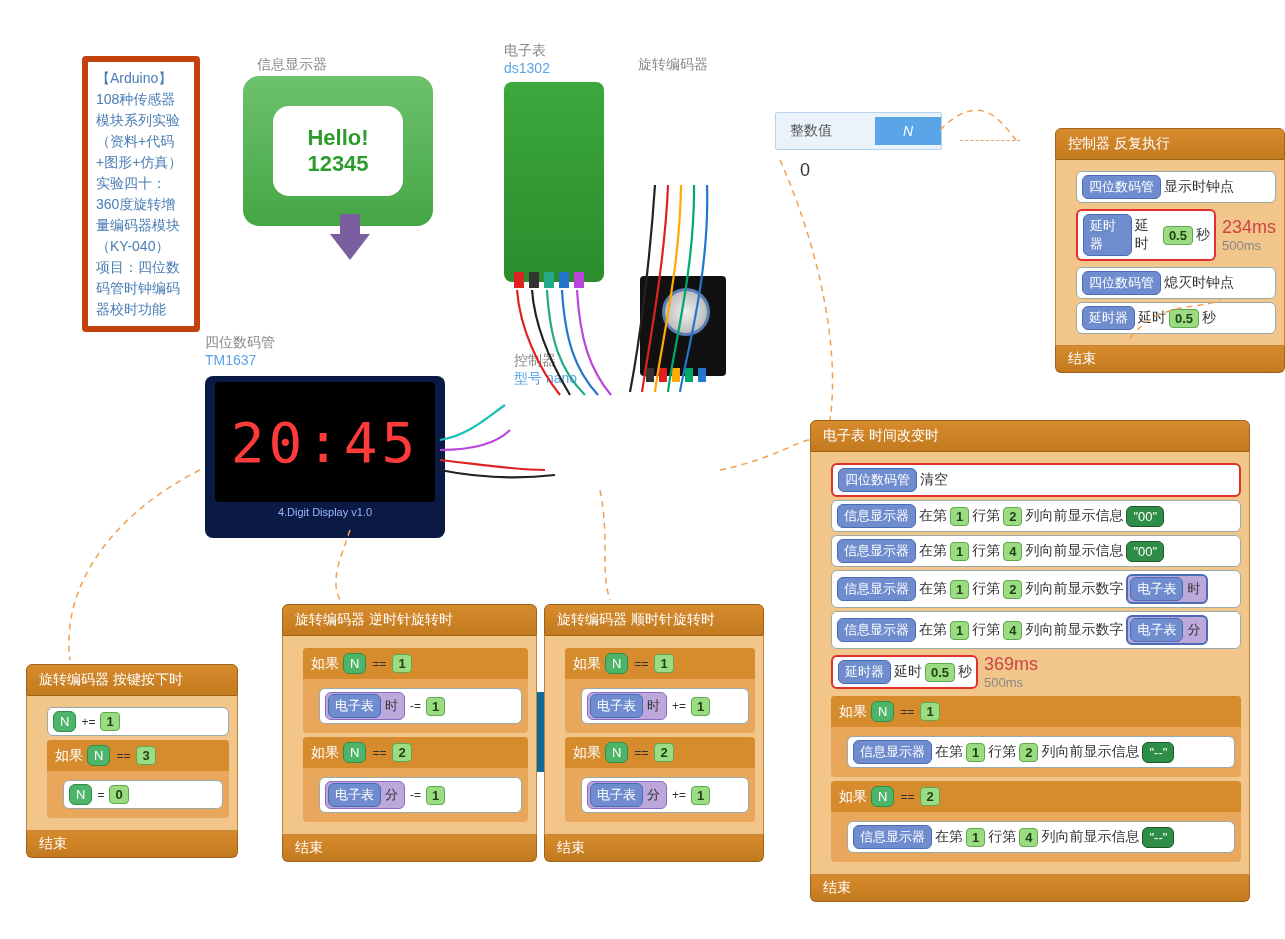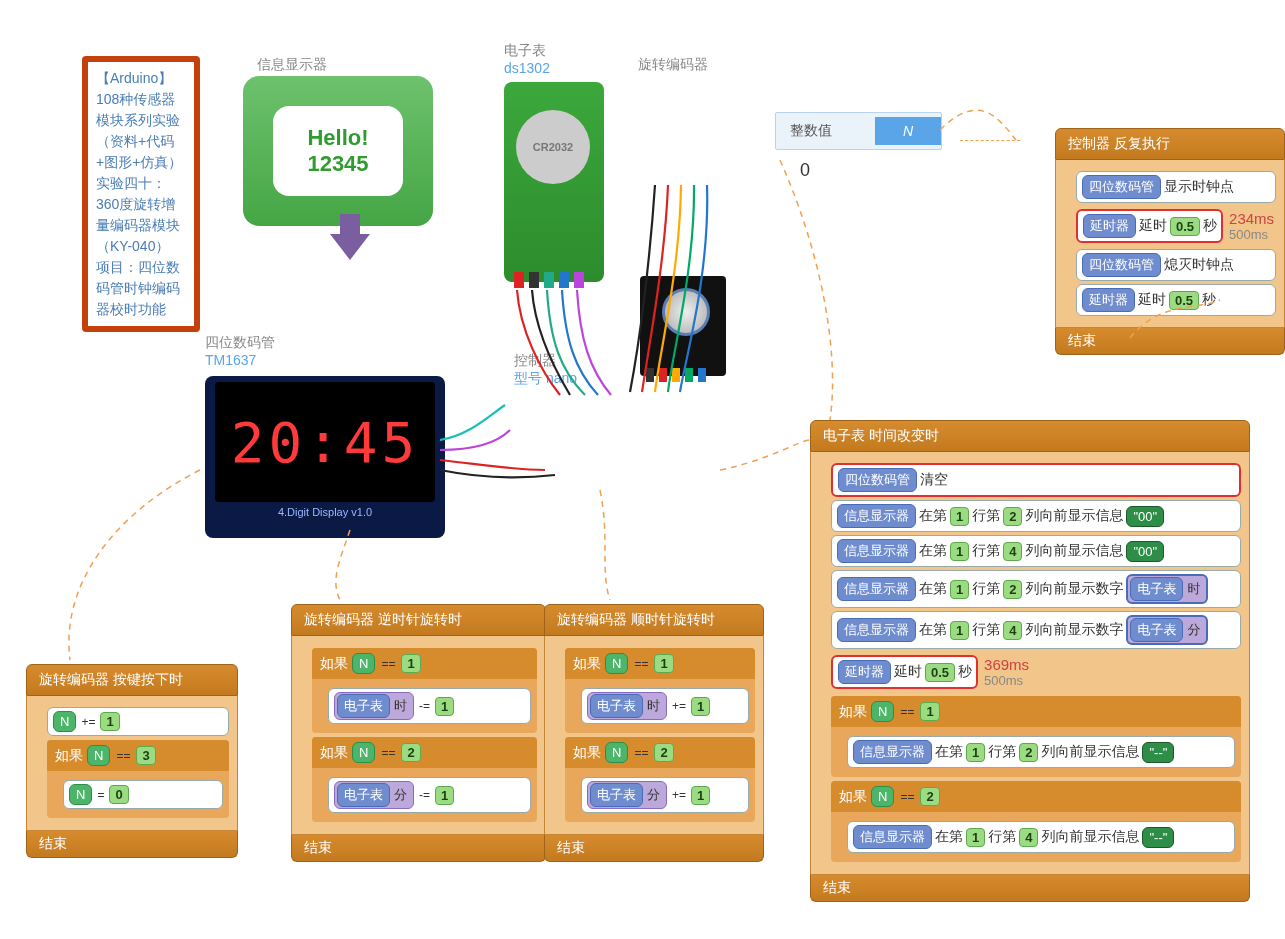--- a/index.html
+++ b/index.html
@@ -259,21 +259,21 @@
     background: #fff;
     border-radius: 6px;
     border: 1px solid #9aa;
     padding: 2px 4px;
     margin: 3px 0;
     color: #333;
   }
   .row.highlight { border: 2px solid #e03030; }
   .txt { color:#333; }
   .op { color:#333; padding:0 2px; font-size:12px; }
-  .anno { color:#cc4444; font-size:15px; }
+  .anno { color:#cc4444; font-size:18px; }
   .anno2 { color:#888; font-size:13px; }
 
   
   .dash { position:absolute; border:1px dashed #f0a050; }
 </style>
 </head>
 <body>
 
 <div class="dash abs" style="left:960px; top:140px; width:60px; height:0; border-bottom:none;border-left:none;border-right:none;"></div>
 
@@ -293,23 +293,20 @@
 <div class="abs" style="left:330px; top:214px;">
   <div class="down-arrow-shaft" style="margin:0 auto;"></div>
   <div class="down-arrow"></div>
 </div>
 
 <div class="abs comp-label" style="left:504px; top:42px;">
   <span>电子表</span>
   <span class="sub">ds1302</span>
 </div>
 <div class="abs ds1302" style="left:504px; top:82px;">
-  <div class="batt">
-      <span>CR2032</span>
-    </div>
   <div class="pins">
     <div style="background:#d22"></div>
       <div style="background:#333"></div>
     <div style="background:#2a8"></div>
       <div style="background:#27c"></div>
     <div style="background:#b4d"></div>
   </div>
 </div>
 
 <div class="abs comp-label" style="left:638px; top:56px;"><span>旋转编码器</span></div>
@@ -547,21 +544,21 @@
           <span class="pill green">N</span>
             <span class="op">=</span>
             <span class="pill num">0</span>
         </div>
       </div>
     </div>
   </div>
   <div class="block-footer">结束</div>
 </div>
 
-<div class="block abs" style="left:282px; top:604px; width:255px;margin-left:9px;">
+<div class="block abs" style="left:282px; top:604px; width:255px;">
   <div class="block-header">旋转编码器 逆时针旋转时</div>
   <div class="block-body">
     <div class="inner-if">
       <div class="ih">
           <span>如果</span>
           <span class="pill green">N</span>
           <span class="op">==</span>
           <span class="pill num">1</span>
         </div>
       <div class="ib">

